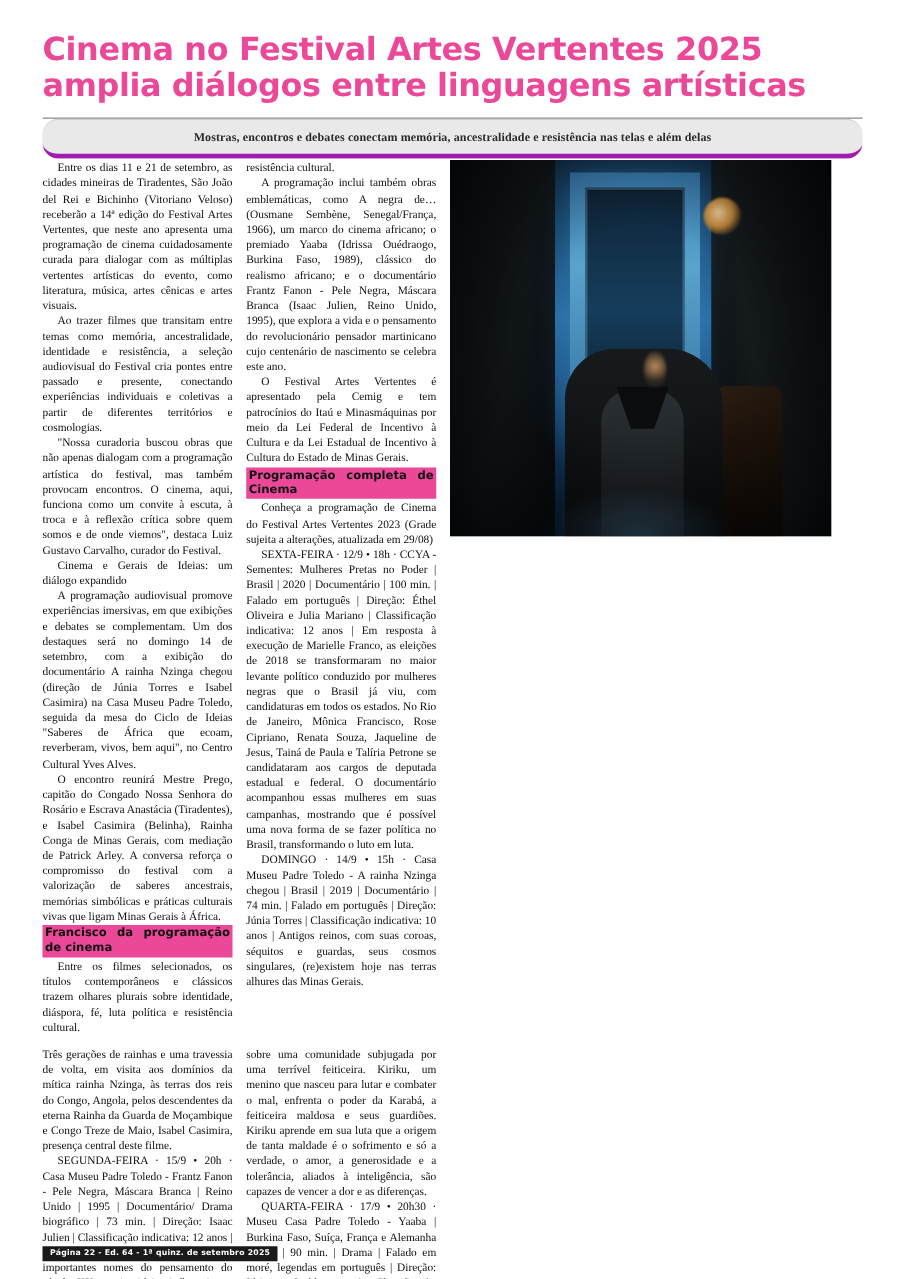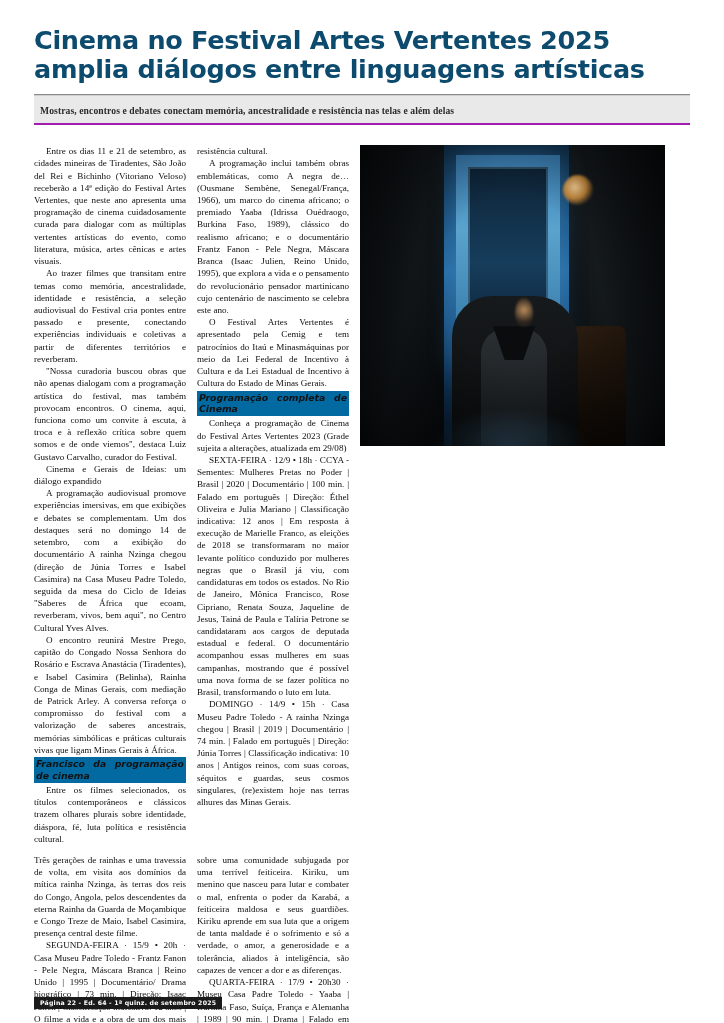--- a/index.html
+++ b/index.html
@@ -22,46 +22,48 @@
     padding: 26px 34px 20px 34px;
   }
 
   
   .headline {
     font-family: "DejaVu Sans", sans-serif;
     font-weight: bold;
     font-size: 25.5px;
     line-height: 1.14;
     letter-spacing: -0.3px;
-    color: #0c4a6e;
+    color: #ec4899;
     margin: 0 0 10px 0;
   }
   .rule-top {
     border-top: 1px solid #8a8a8a;
     margin: 4px 0 0 0;
   }
   .subhead-band {
     background: #e9e9e9;
     border-top: 1px solid #cfcfcf;
-    border-bottom: 2px solid #a21caf;
+    border-bottom: 4px solid #a21caf;
     padding: 4px 6px 5px 6px;
+    text-align: center;
+    border-radius: 13px;
   }
   .subhead {
     font-family: "Liberation Serif", serif;
     font-size: 9.6px;
     font-weight: bold;
     color: #2b2b2b;
     letter-spacing: 0.1px;
   }
 
   
   .top-zone {
     display: flex;
     gap: 11px;
-    margin-top: 20px;
+    margin-top: 1px;
   }
   .col {
     font-family: "Liberation Serif", serif;
     font-size: 9.1px;
     line-height: 1.345;
     text-align: justify;
     color: #0d0d0d;
   }
   .col p {
     margin: 0 0 0 0;
@@ -166,31 +168,30 @@
     font-family: "Liberation Serif", serif;
     font-size: 9.1px;
     line-height: 1.345;
     text-align: justify;
     color: #0d0d0d;
   }
   .bcol p { margin: 0; text-indent: 12px; }
   .bcol p.noindent { text-indent: 0; }
 
   .hl-head {
-    background: #0369a1;
+    background: #ec4899;
     font-family: "DejaVu Sans", sans-serif;
     font-weight: bold;
     font-size: 9.3px;
     line-height: 1.28;
     padding: 1px 2px;
     display: block;
     text-indent: 0;
     margin: 1px 0 1px 0;
     color: #111;
-    font-style: italic;
   }
 
   
   .footer {
     position: absolute;
     left: 34px;
     bottom: 14px;
     background: #1a1a1a;
     color: #ffffff;
     font-family: "DejaVu Sans", sans-serif;
@@ -209,21 +210,21 @@
 
   <div class="rule-top"></div>
   <div class="subhead-band">
     <span class="subhead">Mostras, encontros e debates conectam memória, ancestralidade e resistência nas telas e além delas</span>
   </div>
 
   <div class="top-zone">
 
     <div class="col col-a">
       <p>Entre os dias 11 e 21 de setembro, as cidades mineiras de Tiradentes, São João del Rei e Bichinho (Vitoriano Veloso) receberão a 14ª edição do Festival Artes Vertentes, que neste ano apresenta uma programação de cinema cuidadosamente curada para dialogar com as múltiplas vertentes artísticas do evento, como literatura, música, artes cênicas e artes visuais.</p>
-      <p>Ao trazer filmes que transitam entre temas como memória, ancestralidade, identidade e resistência, a seleção audiovisual do Festival cria pontes entre passado e presente, conectando experiências individuais e coletivas a partir de diferentes territórios e reverberam.</p>
+      <p>Ao trazer filmes que transitam entre temas como memória, ancestralidade, identidade e resistência, a seleção audiovisual do Festival cria pontes entre passado e presente, conectando experiências individuais e coletivas a partir de diferentes territórios e cosmologias.</p>
       <p>"Nossa curadoria buscou obras que não apenas dialogam com a programação artística do festival, mas também provocam encontros. O cinema, aqui, funciona como um convite à escuta, à troca e à reflexão crítica sobre quem somos e de onde viemos", destaca Luiz Gustavo Carvalho, curador do Festival.</p>
       <p>Cinema e Gerais de Ideias: um diálogo expandido</p>
       <p>A programação audiovisual promove experiências imersivas, em que exibições e debates se complementam. Um dos destaques será no domingo 14 de setembro, com a exibição do documentário A rainha Nzinga chegou (direção de Júnia Torres e Isabel Casimira) na Casa Museu Padre Toledo, seguida da mesa do Ciclo de Ideias "Saberes de África que ecoam, reverberam, vivos, bem aqui", no Centro Cultural Yves Alves.</p>
       <p>O encontro reunirá Mestre Prego, capitão do Congado Nossa Senhora do Rosário e Escrava Anastácia (Tiradentes), e Isabel Casimira (Belinha), Rainha Conga de Minas Gerais, com mediação de Patrick Arley. A conversa reforça o compromisso do festival com a valorização de saberes ancestrais, memórias simbólicas e práticas culturais vivas que ligam Minas Gerais à África.</p>
       <span class="hl-head">Francisco da programação de cinema</span>
       <p>Entre os filmes selecionados, os títulos contemporâneos e clássicos trazem olhares plurais sobre identidade, diáspora, fé, luta política e resistência cultural.</p>
     </div>
 
     <div class="col col-b">
       <p class="noindent">resistência cultural.</p>

